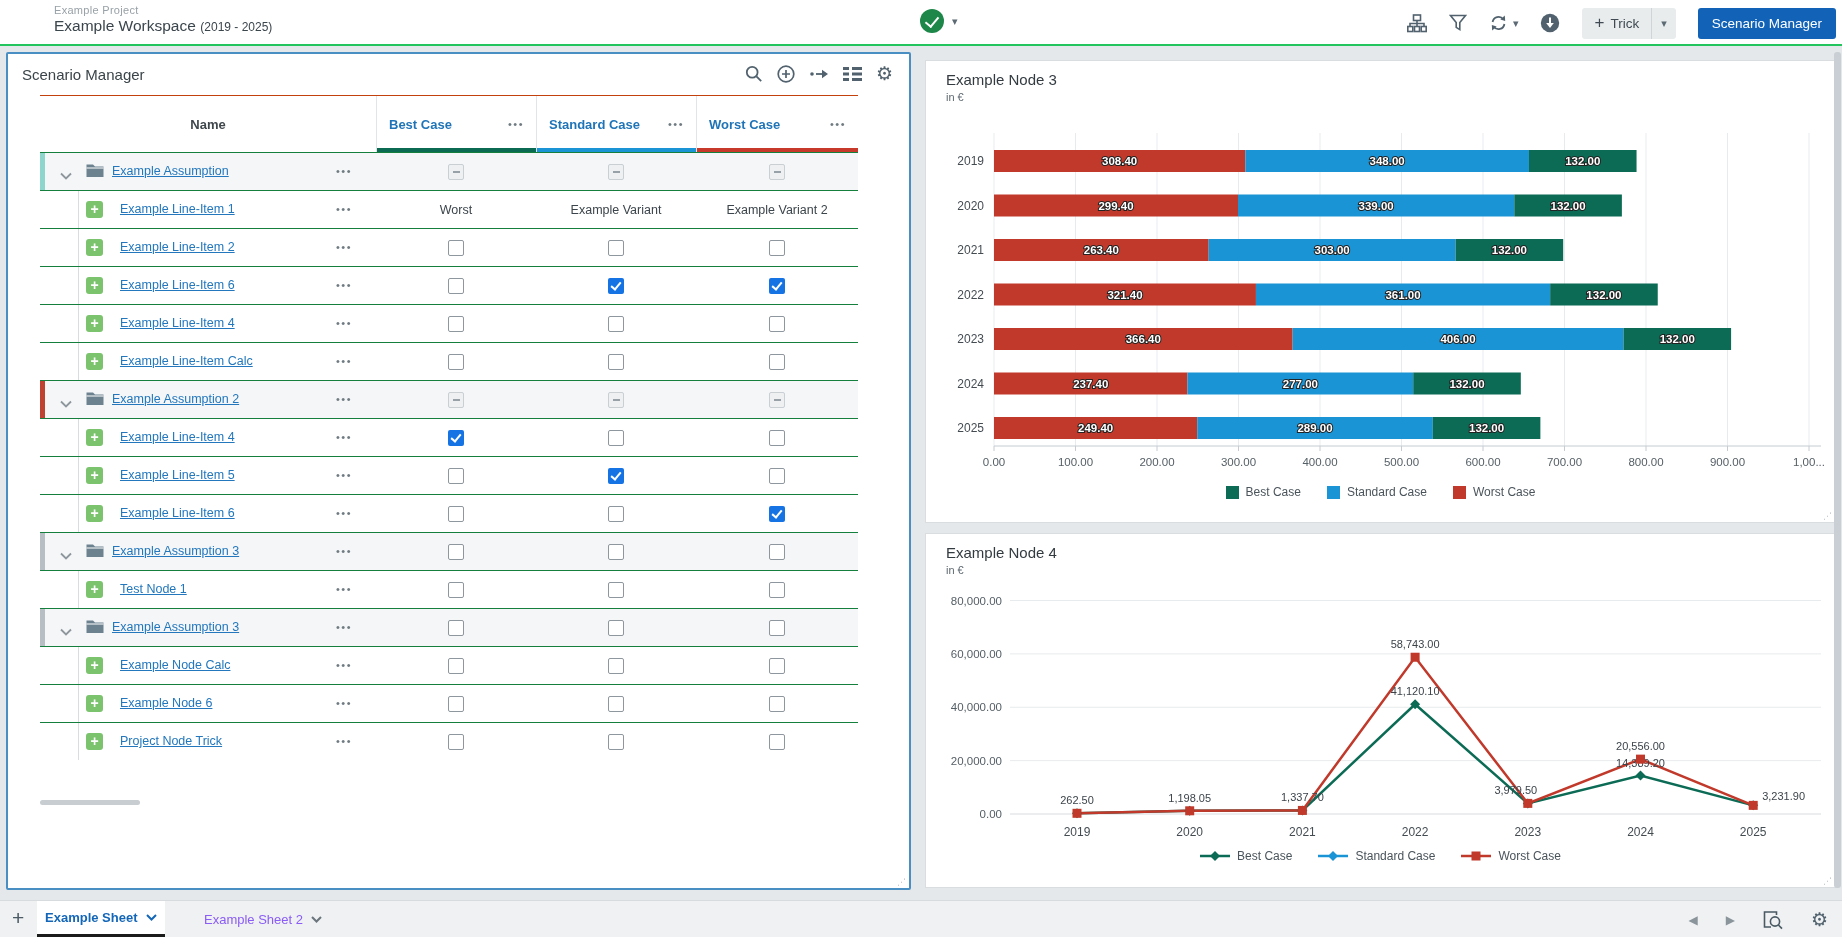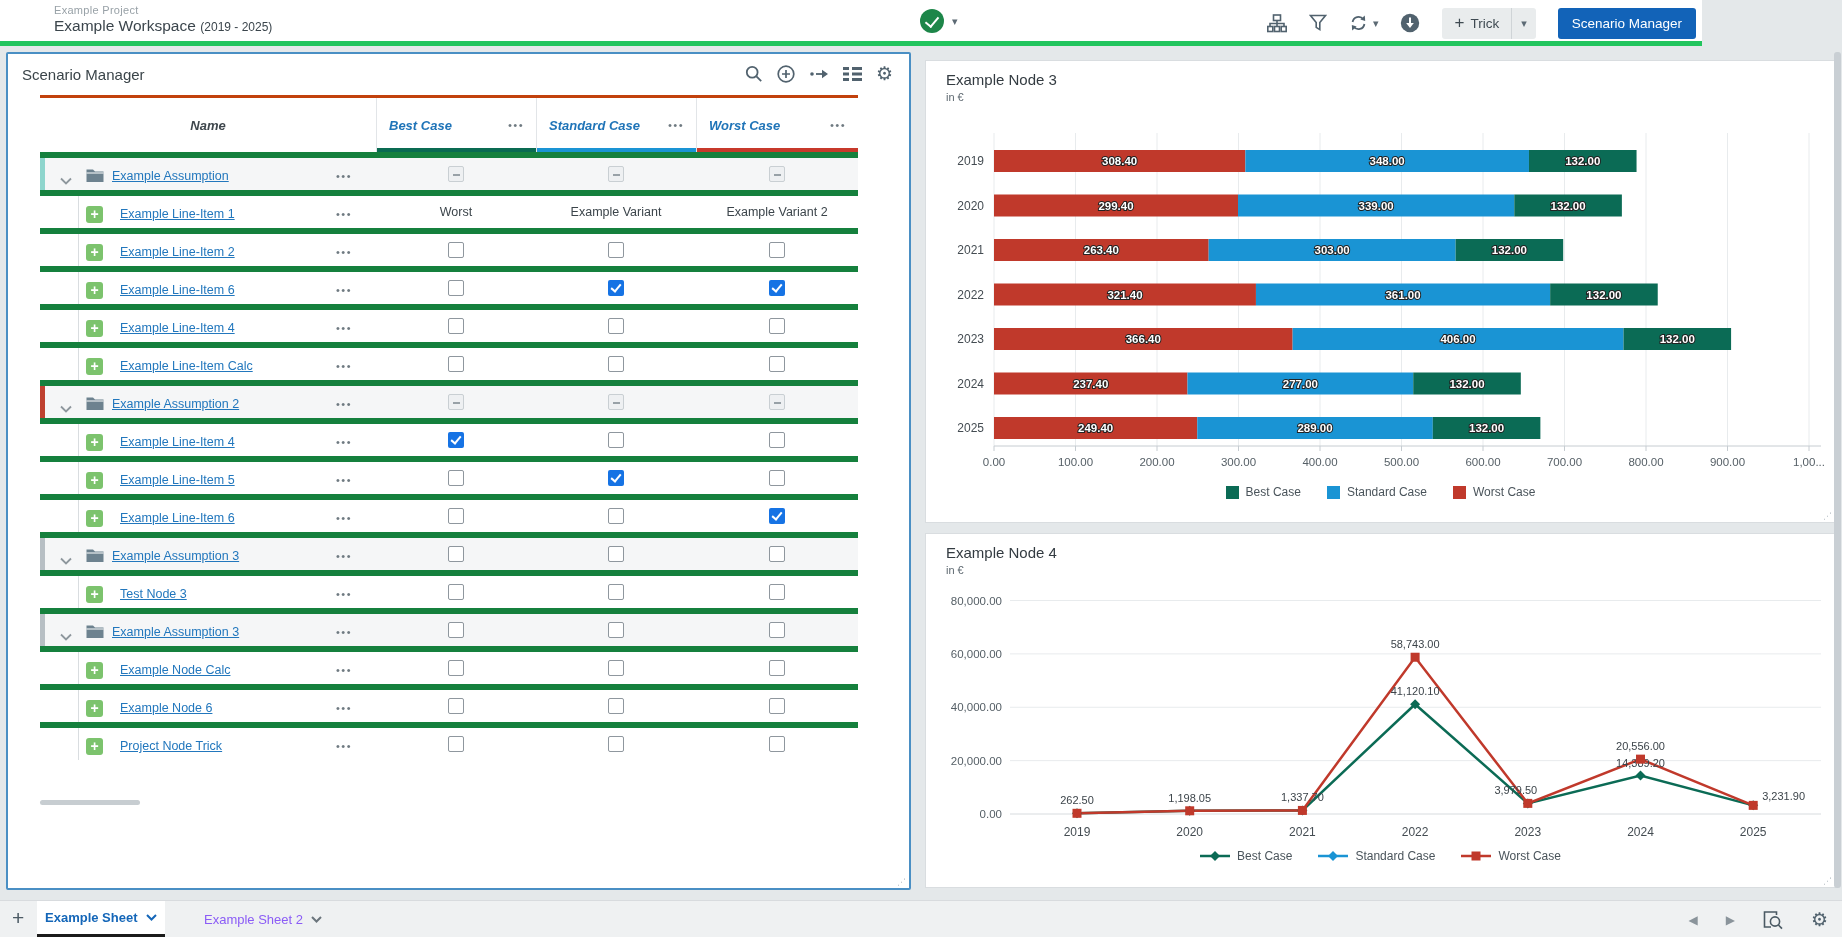--- a/index.html
+++ b/index.html
@@ -1,20 +1,20 @@
 <!DOCTYPE html>
 <html><head>
 <meta charset="utf-8">
 <style>
   * { margin:0; padding:0; box-sizing:border-box; }
   body { font-family:"Liberation Sans", sans-serif; background:#e4e8ea; }
   .screen { position:relative; width:1842px; height:937px; background:#e4e8ea; overflow:hidden; }
 
   
-  .app-header { position:absolute; left:0; top:0; width:1702px; height:46px; background:#fff; border-bottom:5px solid #22c55e; }
+  .app-header { position:absolute; left:0; top:0; width:1842px; height:46px; background:#fff; border-bottom:2px solid #22c55e; }
   .title-block { position:absolute; left:54px; top:4px; }
   .project-label { font-size:11px; color:#98a1a7; letter-spacing:.3px; }
   .workspace-line { margin-top:1px; }
   .workspace-title { font-size:15.5px; color:#3b454c; }
   .workspace-period { font-size:12px; color:#3b454c; }
   .status-group { position:absolute; left:920px; top:9px; display:flex; align-items:center; gap:8px; cursor:pointer; }
   .status-circle { width:24px; height:24px; border-radius:50%; background:#1d8649; position:relative; }
   .status-circle::after { content:""; position:absolute; left:8px; top:4.5px; width:6px; height:11px; border-right:2.5px solid #fff; border-bottom:2.5px solid #fff; transform:rotate(40deg); }
   .caret { font-size:11px; color:#5c6a74; }
   .hdr-toolbar { position:absolute; right:6px; top:0; height:46px; display:flex; align-items:center; gap:22px; }
@@ -27,30 +27,30 @@
   .btn-primary { height:31px; padding:0 14px; background:#1263b8; color:#fff; font-size:13.5px; border:none; border-radius:3px; cursor:pointer; font-family:"Liberation Sans",sans-serif; }
 
   
   .sm-panel { position:absolute; left:6px; top:52px; width:905px; height:838px; background:#fff; border:2px solid #4a8fc4; border-radius:2px; }
   .sm-title { position:absolute; left:14px; top:12px; font-size:15px; color:#3a4449; }
   .sm-icons { position:absolute; right:16px; top:11px; display:flex; align-items:center; gap:14px; color:#51626e; }
   .sm-icons > * { cursor:pointer; }
   .gear-glyph { font-size:19px; line-height:18px; color:#51626e; }
 
   .sm-table { position:absolute; left:32px; top:41px; width:818px; }
-  .sm-thead { display:grid; grid-template-columns:336px 160px 160px 162px; height:57px; border-top:3px solid #c2410c;font-style:italic; }
+  .sm-thead { display:grid; grid-template-columns:336px 160px 160px 162px; height:57px; border-top:1px solid #c2410c; }
   .sm-th { position:relative; display:flex; align-items:center; }
   .sm-th + .sm-th { border-left:1px solid #e2e5e8; }
   .sm-th-name { justify-content:center; font-size:13px; font-weight:bold; color:#3f474d; }
   .sm-th-case { padding:0 12px; justify-content:space-between; }
   .case-link { font-size:13px; font-weight:bold; color:#1f74b8; cursor:pointer; }
   .dots-menu { color:#6f7a81; font-size:11px; letter-spacing:1.5px; cursor:pointer; }
   .col-underline { position:absolute; left:0; bottom:0; width:100%; height:4px; }
 
-  .sm-row { position:relative; display:grid; grid-template-columns:336px 160px 160px 162px; height:38px; border-top:6px solid #15803d; background:#fff; }
+  .sm-row { position:relative; display:grid; grid-template-columns:336px 160px 160px 162px; height:38px; border-top:1px solid #15803d; background:#fff; }
   .sm-row.assumption { background:#f5f6f7; }
   .accent-bar { position:absolute; left:0; top:0; width:5px; height:100%; }
   .name-cell { position:relative; height:100%; }
   .row-chevron { position:absolute; left:20px; top:13px; cursor:pointer; }
   .tree-guide { position:absolute; left:38px; top:0; width:1px; height:100%; background:#d9dde0; }
   .folder-ic { position:absolute; left:46px; top:10px; }
   .plus-ic { position:absolute; left:46px; top:10px; width:17px; height:17px; background:#7cc36d; border-radius:3px; color:#fff; font-size:14px; line-height:16px; text-align:center; font-weight:bold; }
   .row-label { position:absolute; top:11px; font-size:12.5px; color:#2277bd; text-decoration:underline; cursor:pointer; white-space:nowrap; }
   .row-label.indent-a { left:72px; }
   .row-label.indent-i { left:80px; }
@@ -403,21 +403,21 @@
               <span class="cb off"></span>
             </div>
             <div class="cb-cell">
               <span class="cb off"></span>
             </div>
           </div>
           <div class="sm-row">
             <div class="name-cell">
               <span class="tree-guide"></span>
               <span class="plus-ic">+</span>
-              <span class="row-label indent-i">Test Node 3</span>
+              <span class="row-label indent-i">Test Node 1</span>
               <span class="dots-menu row-menu">•••</span>
             </div>
             <div class="cb-cell">
               <span class="cb off"></span>
             </div>
             <div class="cb-cell">
               <span class="cb off"></span>
             </div>
             <div class="cb-cell">
               <span class="cb off"></span>

